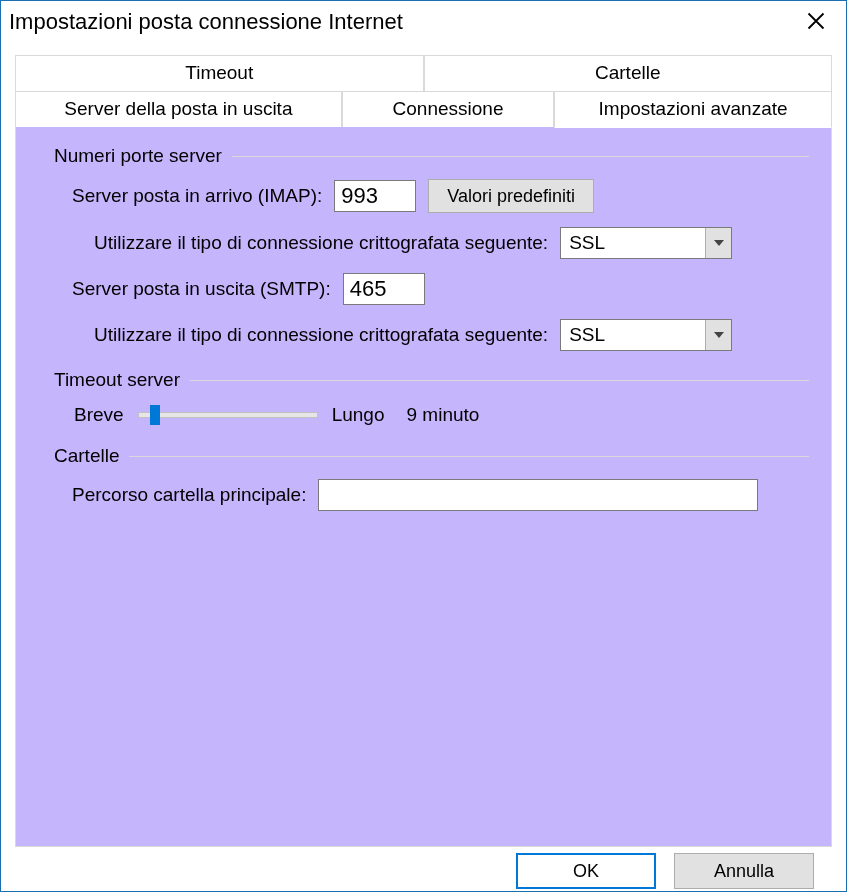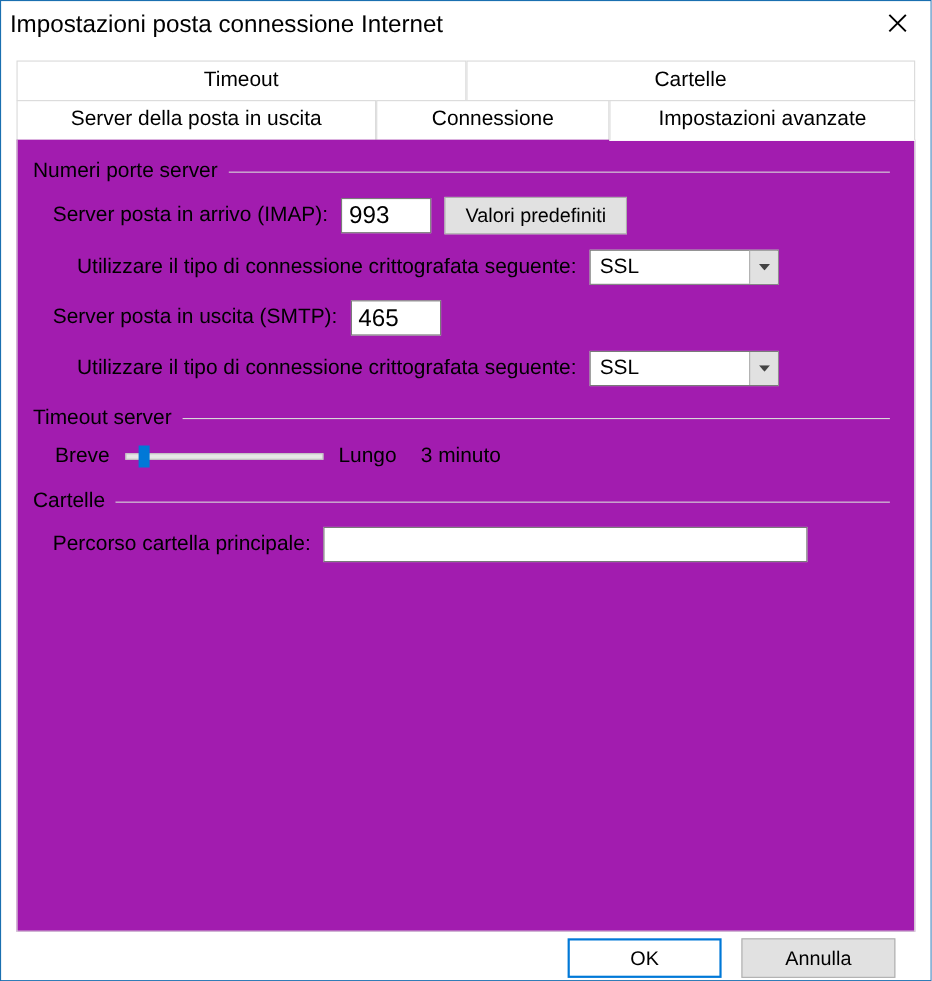--- a/index.html
+++ b/index.html
@@ -64,23 +64,23 @@
     position: relative;
   }
   .tab.active {
     border-bottom: 1px solid #fff;
     z-index: 3;
     background:#fff;
   }
   .tab-content {
     border: 1px solid #d9d9d9;
     border-top: none;
-    background: #a21caf;
+    background: #c4b5fd;
     flex: 1;
-    padding: 18px 22px 10px 14px;
+    padding: 18px 22px 10px 38px;
     margin-top: -1px;
     position: relative;
     z-index:1;
     min-height: 720px;
   }
   
   .groupbox {
     position: relative;
     margin-bottom: 18px;
   }
@@ -265,21 +265,21 @@
           <span class="line"></span>
         </div>
         <div class="group-body">
           <div class="slider-wrap">
             <span>Breve</span>
             <div class="slider">
               <div class="track"></div>
               <div class="thumb"></div>
             </div>
             <span>Lungo</span>
-            <span style="margin-left:8px">3 minuto</span>
+            <span style="margin-left:8px">9 minuto</span>
           </div>
         </div>
       </div>
 
       <div class="groupbox">
         <div class="legend">
           <span>Cartelle</span>
           <span class="line"></span>
         </div>
         <div class="group-body">

